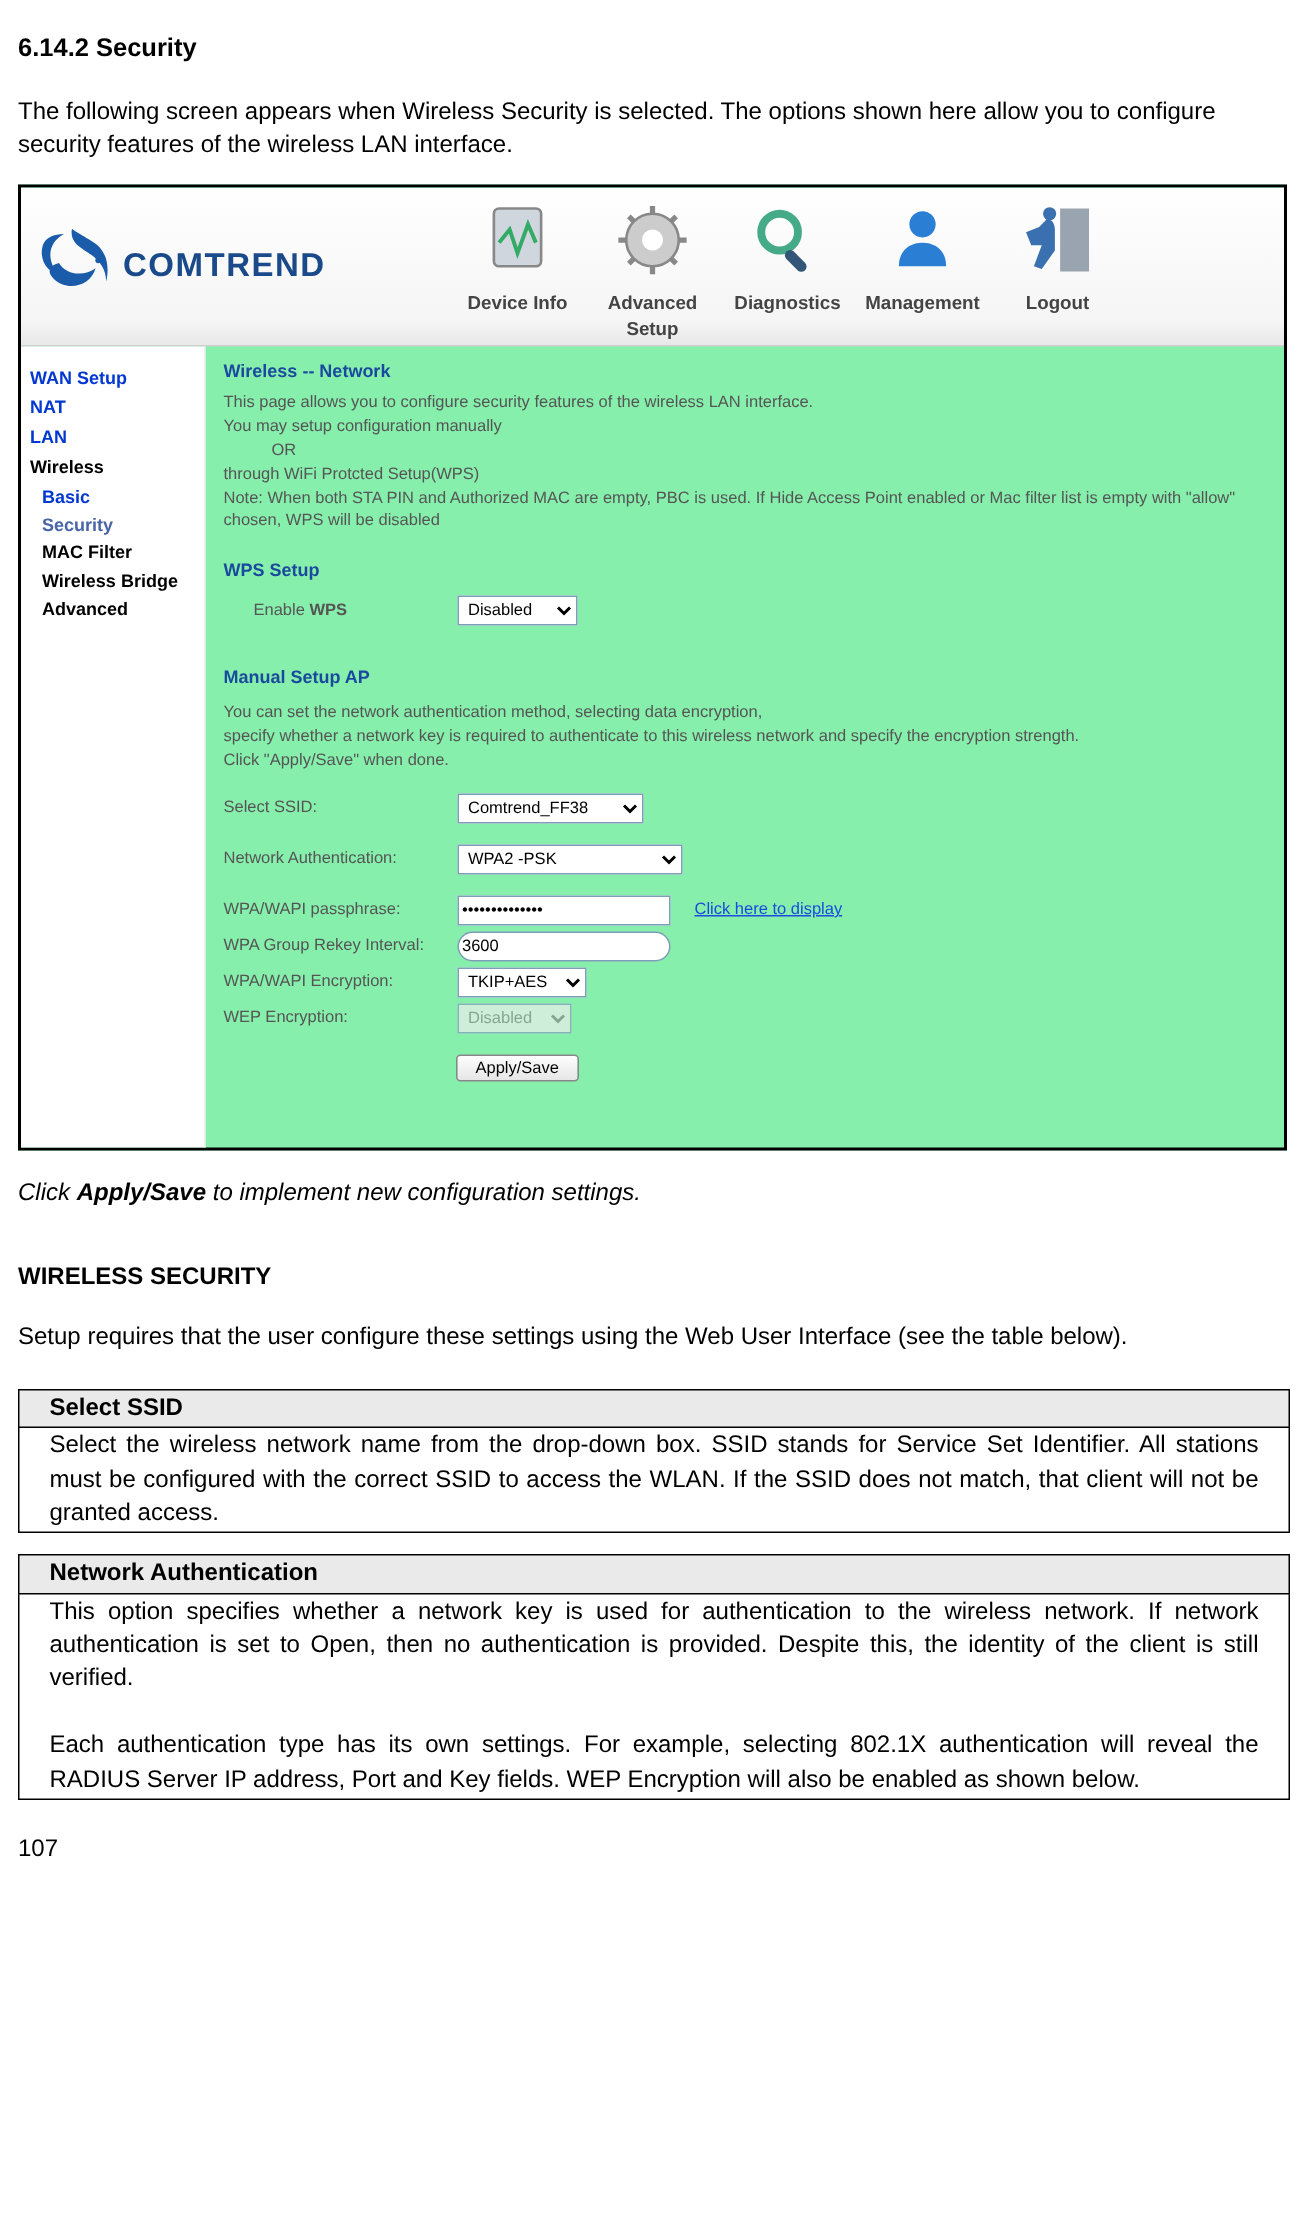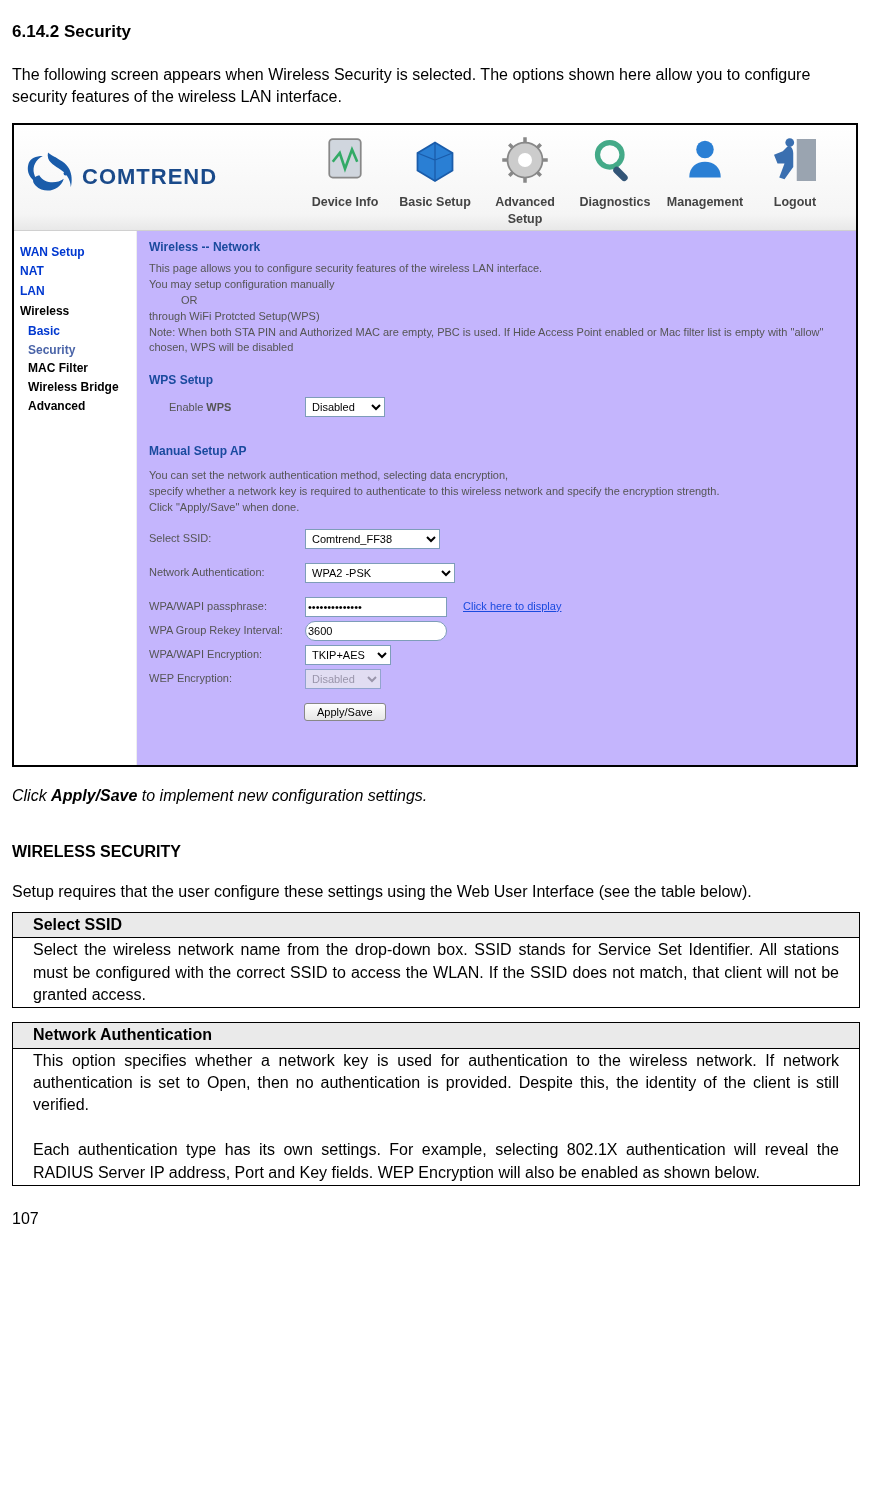--- a/index.html
+++ b/index.html
@@ -11,21 +11,21 @@
     width: 848px;
     line-height: 1.4;
   }
   .section-title { font-weight: bold; font-size: 17px; margin-bottom: 20px; }
   .intro { margin-bottom: 14px; }
   .screenshot {
     border: 2px solid #000;
     width: 842px;
     height: 640px;
     position: relative;
-    background: #c4b5fd;
+    background: #86efac;
     overflow: hidden;
     margin-bottom: 18px;
   }
   .topbar {
     height: 105px;
     background: linear-gradient(to bottom, #ffffff 0%, #f5f5f5 85%, #e8e8e8 100%);
     display: flex;
     align-items: center;
     padding-left: 6px;
     border-bottom: 1px solid #d0d0d0;
@@ -94,21 +94,21 @@
   .formrow select { height: 20px; }
   .formrow .lnk { color: #1a4adf; text-decoration: underline; cursor: pointer; margin-left: 10px; }
   .apply-btn {
     margin: 10px 0 0 155px;
     font-size: 11px; padding: 2px 12px;
     background: linear-gradient(#fefefe,#e6e6e6);
     border: 1px solid #888; border-radius: 3px; cursor: pointer;
   }
   .post-shot { margin: 4px 0 34px 0; font-style: italic; }
   .sub-h { font-weight: bold; margin-bottom: 18px; font-size: 16px; }
-  .setup-text { margin-bottom: 8px; }
+  .setup-text { margin-bottom: 22px; }
   .desc-table {
     width: 100%;
     border-collapse: collapse;
     margin-bottom: 14px;
     font-size: 16px;
   }
   .desc-table td { border: 1px solid #000; padding: 1px 20px; vertical-align: top; text-align: justify; }
   .desc-table .th { font-weight: bold; background: #eaeaea; }
   .pagenum { text-align: left; margin-top: 22px; font-size: 16px; }
   .bold { font-weight: bold; }
@@ -143,29 +143,20 @@
             <svg viewBox="0 0 64 64">
               <rect x="14" y="8" width="36" height="44" rx="4" fill="#d0d6de" stroke="#888" stroke-width="2"></rect>
               <polyline points="18,34 26,24 32,42 40,20 46,34" fill="none" stroke="#3a6" stroke-width="3"></polyline>
             </svg>
           </div>
         <div>Device Info</div>
       </div>
       <div class="nav-item">
         <div class="ico">
             <svg viewBox="0 0 64 64">
-              <path d="M12 24 L32 12 52 24 52 44 32 56 12 44 Z" fill="#2a7fd4" stroke="#1a5caa" stroke-width="2"></path>
-              <path d="M32 12 L32 32 12 24 M32 32 L52 24 M32 32 L32 56" stroke="#1a5caa" stroke-width="1.5" fill="none"></path>
-            </svg>
-          </div>
-        <div>Basic Setup</div>
-      </div>
-      <div class="nav-item">
-        <div class="ico">
-            <svg viewBox="0 0 64 64">
               <circle cx="32" cy="32" r="20" fill="#ccc" stroke="#888" stroke-width="2"></circle>
               <path d="M32 12 v-6 M32 52 v6 M12 32 h-6 M52 32 h6 M18 18 l-4-4 M46 46 l4 4 M18 46 l-4 4 M46 18 l4-4" stroke="#888" stroke-width="4"></path>
               <circle cx="32" cy="32" r="8" fill="#fff"></circle>
             </svg>
           </div>
         <div>Advanced Setup</div>
       </div>
       <div class="nav-item">
         <div class="ico">
             <svg viewBox="0 0 64 64">
@@ -224,21 +215,21 @@
         <select style="width:80px"><option>Disabled</option></select>
       </div>
 
       <div class="section-h" style="margin-top:26px">Manual Setup AP</div>
       <div class="note">You can set the network authentication method, selecting data encryption,</div>
       <div class="note">specify whether a network key is required to authenticate to this wireless network and specify the encryption strength.</div>
       <div class="note" style="margin-bottom:14px">Click "Apply/Save" when done.</div>
 
       <div class="formrow">
         <div class="lbl">Select SSID:</div>
-        <select style="width:135px"><option>Comtrend_FF38</option></select>
+        <select style="width:124px"><option>Comtrend_FF38</option></select>
       </div>
       <div class="formrow" style="margin-top:14px">
         <div class="lbl">Network Authentication:</div>
         <select style="width:150px"><option>WPA2 -PSK</option></select>
       </div>
       <div class="formrow" style="margin-top:14px">
         <div class="lbl">WPA/WAPI passphrase:</div>
         <input type="password" style="width: 136px;" value="••••••••••••••">
         <span class="lnk">Click here to display</span>
       </div>

